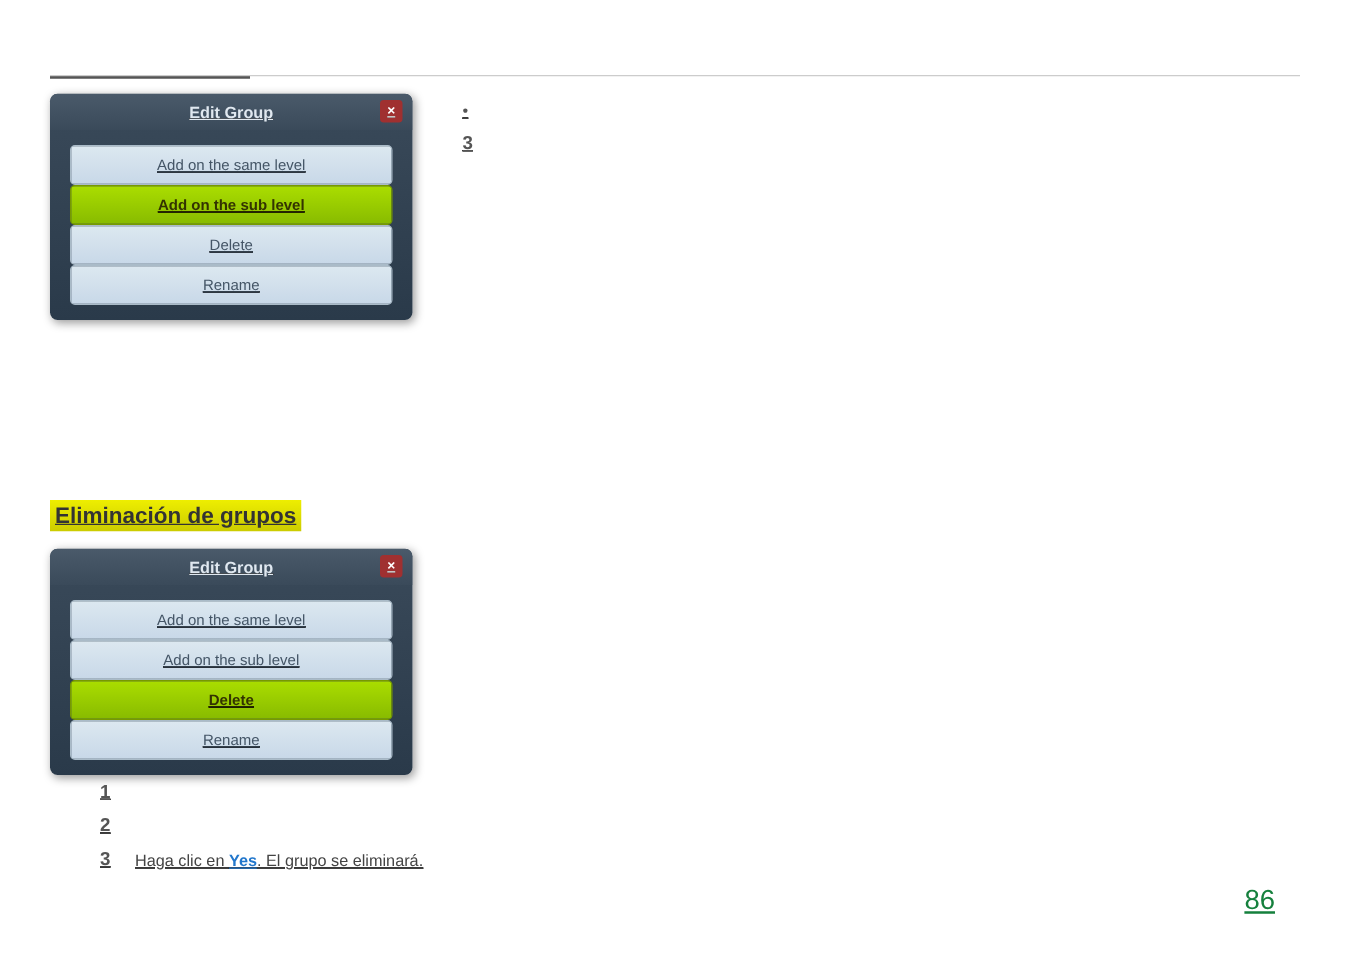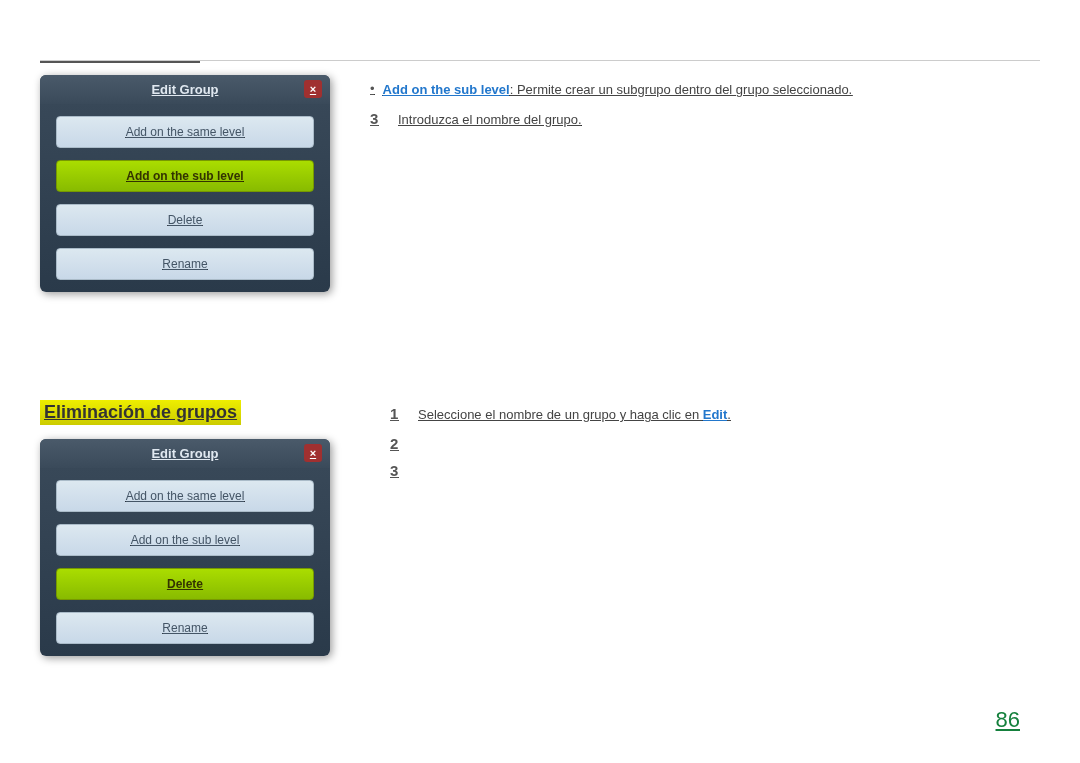--- a/index.html
+++ b/index.html
@@ -94,21 +94,21 @@
       color: #ffffff;
       font-size: 11px;
       font-weight: bold;
       line-height: 1;
     }
 
     .dialog-body {
       padding: 12px 16px;
       display: flex;
       flex-direction: column;
-      gap: 12px;
+      gap: 0;
     }
 
     .dialog-btn {
       width: 100%;
       padding: 8px 12px;
       border-radius: 4px;
       border: none;
       font-size: 12px;
       cursor: pointer;
       text-align: center;
@@ -169,20 +169,21 @@
       font-weight: bold;
     }
 
     
     .bottom-section {
       position: absolute;
       top: 400px;
       left: 40px;
       right: 40px;
       display: flex;
+      flex-direction: column;
       align-items: flex-start;
     }
 
     .left-column-bottom {
       width: 310px;
       flex-shrink: 0;
     }
 
     .section-heading {
       font-size: 18px;
@@ -221,28 +222,24 @@
       <button class="dialog-btn dialog-btn-active-green">Add on the sub level</button>
       <button class="dialog-btn dialog-btn-normal">Delete</button>
       <button class="dialog-btn dialog-btn-normal">Rename</button>
     </div>
   </div>
 
   <div class="instructions-top">
 
     <div class="instruction-item">
       <span class="instruction-bullet">•</span>
-      <span class="instruction-text">
-        <span class="highlight-blue">Add on the sub level</span><span>: Permite crear un subgrupo dentro del grupo seleccionado.</span>
-      </span>
     </div>
 
     <div class="instruction-item">
       <span class="instruction-number">3</span>
-      <span class="instruction-text">Introduzca el nombre del grupo.</span>
     </div>
   </div>
 
 </div>
 
 <div class="bottom-section">
 
   <div class="left-column-bottom">
     
     <div class="section-heading">Eliminación de grupos</div>
@@ -261,29 +258,29 @@
         <button class="dialog-btn dialog-btn-active-green">Delete</button>
         <button class="dialog-btn dialog-btn-normal">Rename</button>
       </div>
     </div>
   </div>
 
   <div class="instructions-bottom">
 
     <div class="instruction-item">
       <span class="instruction-number">1</span>
+    </div>
+
+    <div class="instruction-item">
+      <span class="instruction-number">2</span>
+    </div>
+
+    <div class="instruction-item">
+      <span class="instruction-number">3</span>
       <span class="instruction-text">
-        <span>Seleccione el nombre de un grupo y haga clic en </span><span class="highlight-blue">Edit</span><span>.</span>
+        <span>Haga clic en </span><span class="highlight-blue">Yes</span><span>. El grupo se eliminará.</span>
       </span>
     </div>
-
-    <div class="instruction-item">
-      <span class="instruction-number">2</span>
-    </div>
-
-    <div class="instruction-item">
-      <span class="instruction-number">3</span>
-    </div>
   </div>
 
 </div>
 
 <div class="page-number">86</div>
 
 </body></html>

